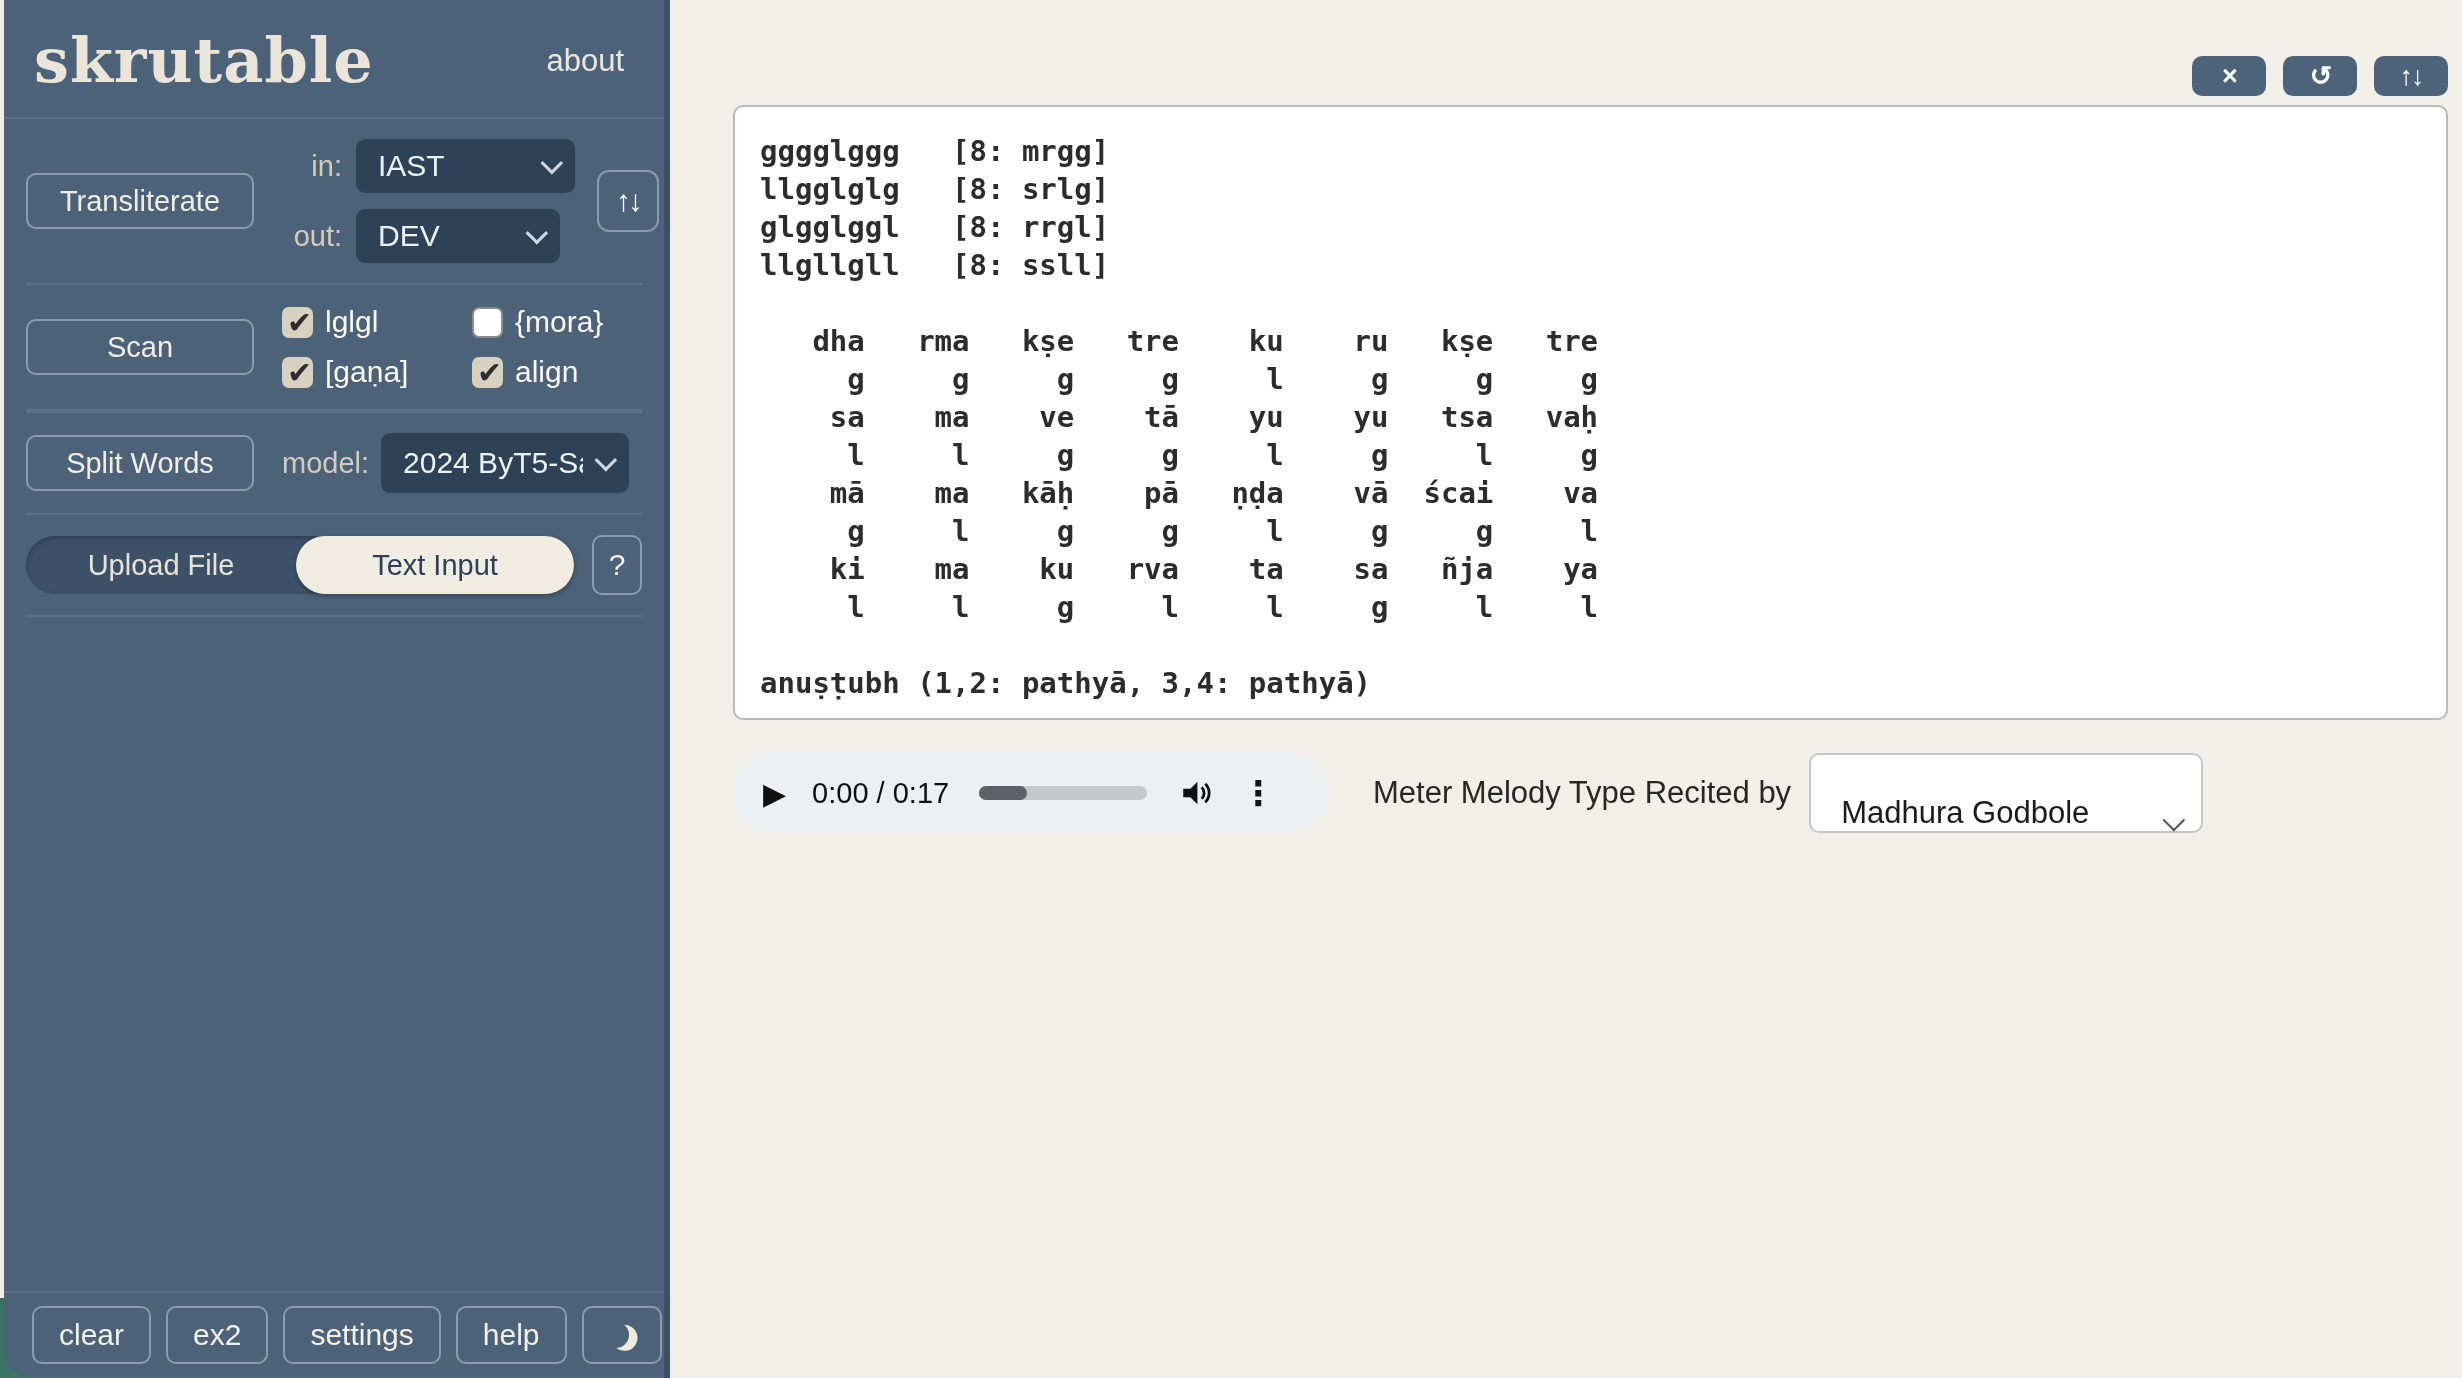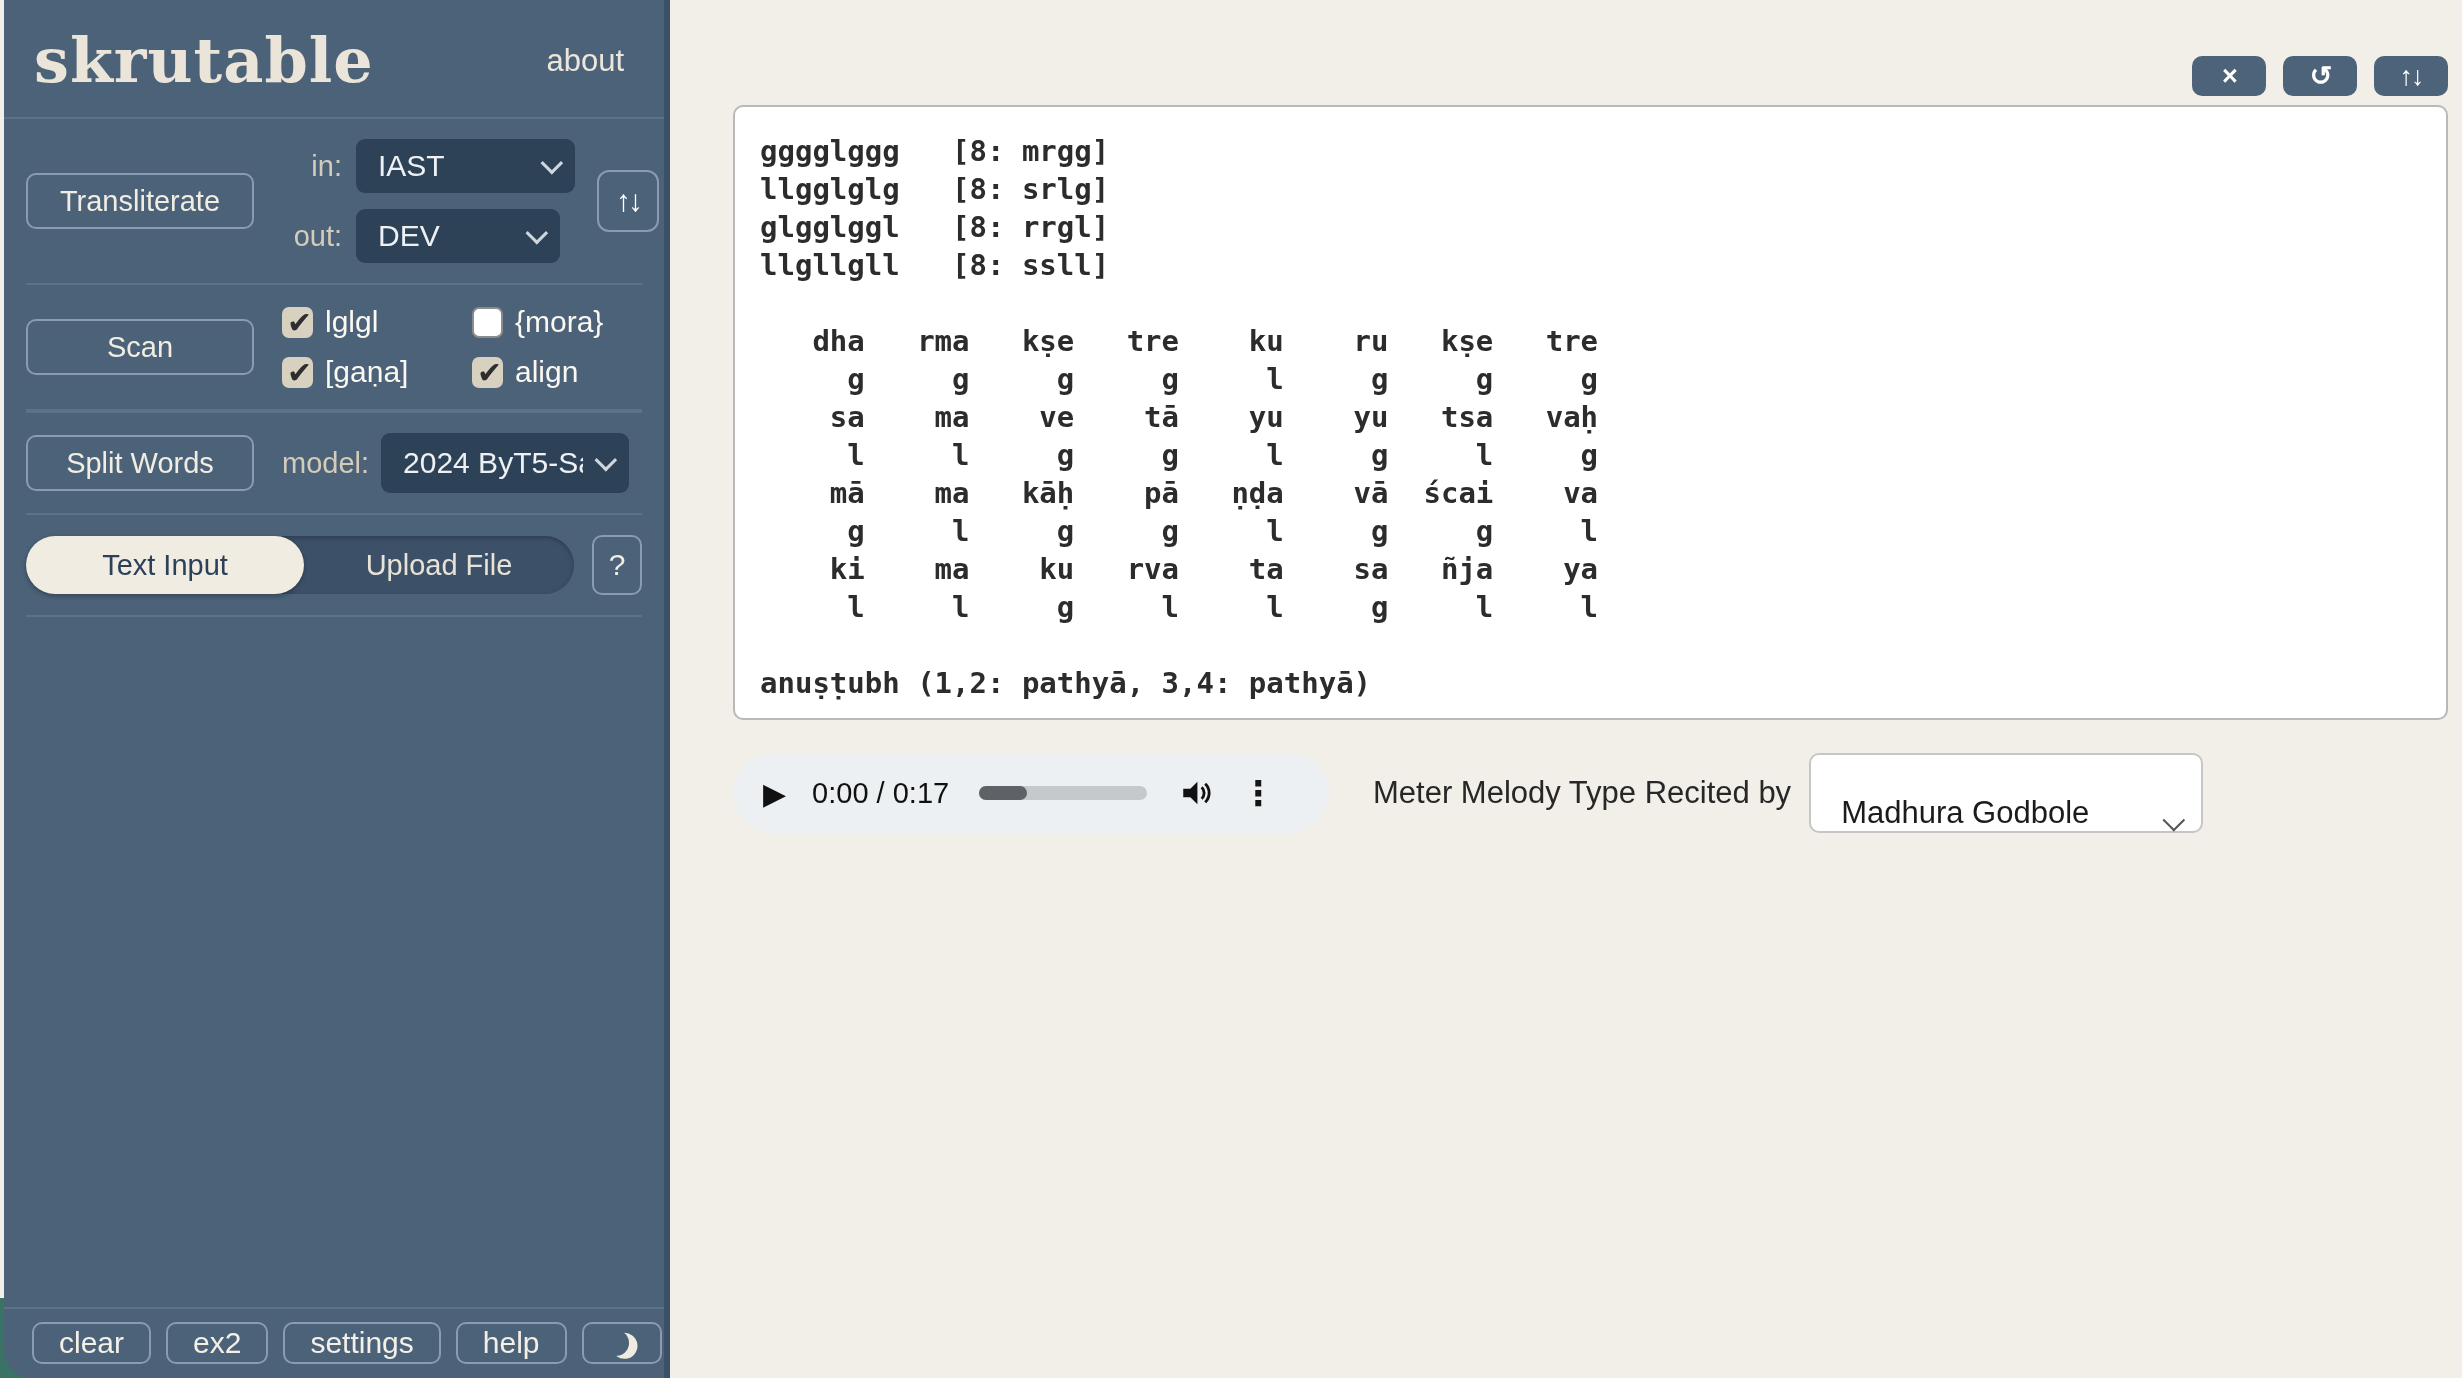--- a/index.html
+++ b/index.html
@@ -138,21 +138,21 @@
   }
 
   .flex-spacer { flex: 1; }
 
   .side-footer {
     border-top: 2px solid #5c7288;
     display: flex; align-items: center; gap: 15px;
     padding: 13px 22px 14px 28px;
   }
   .foot-btn {
-    height: 42px; padding: 0 25px;
+    height: 58px; padding: 0 25px;
     border: 2px solid #8b9cae; border-radius: 10px;
     background: transparent; color: #f4f0e8;
     font-size: 30px; font-family: inherit;
     display: flex; align-items: center; justify-content: center;
     cursor: pointer;
   }
   .moon {
     width: 26px; height: 26px; border-radius: 50%;
     box-shadow: 8px 4px 0 0 #f0ebe1;
     transform: translateX(-6px) rotate(-8deg);
@@ -300,22 +300,22 @@
     <div class="select-dark sel-model">
       <span class="val">2024 ByT5-Sa</span>
       <span class="chev"></span>
     </div>
   </div>
 
   <div class="sep"></div>
 
   <div class="section">
     <div class="toggle-pill">
+      <div class="toggle-opt inactive">Upload File</div>
       <div class="toggle-opt active">Text Input</div>
-      <div class="toggle-opt inactive">Upload File</div>
     </div>
     <button class="help-btn">?</button>
   </div>
 
   <div class="sep"></div>
 
   <div class="flex-spacer"></div>
 
   <div class="side-footer">
     <button class="foot-btn">clear</button>

